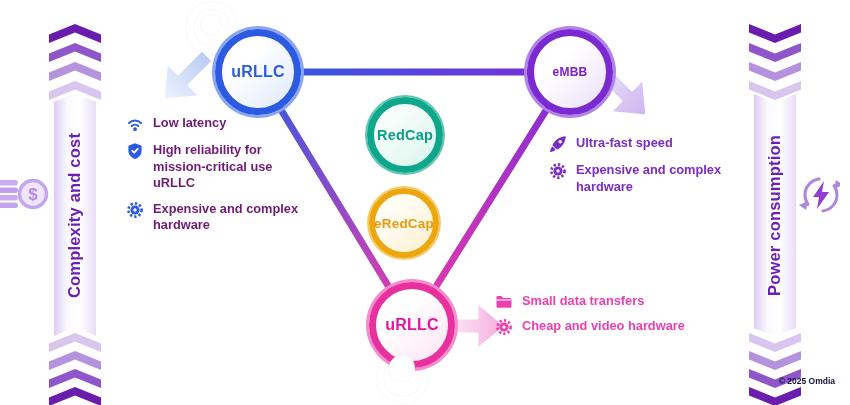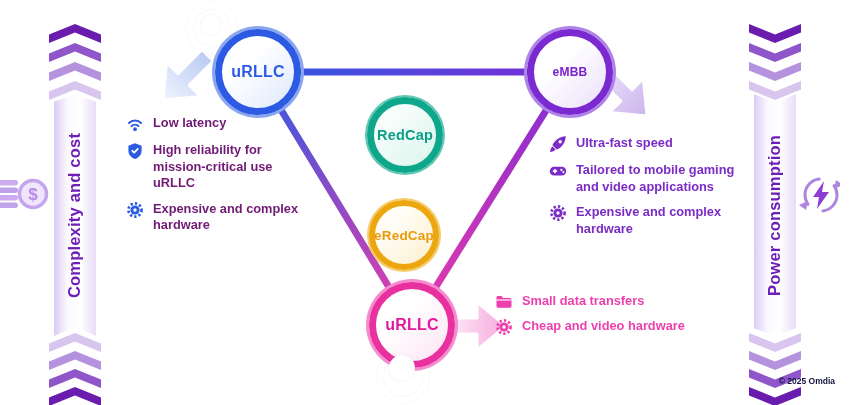--- a/index.html
+++ b/index.html
@@ -19,21 +19,21 @@
         box-shadow:0 0 0 3px #b083e8;background:linear-gradient(135deg,#ffffff 35%,#ebe0fa);
         color:#7a22cc;font-size:12px;}
   .node-mmtc{left:369px;top:282px;width:72px;height:72px;border:7px solid #e8309f;
         box-shadow:0 0 0 3px #f48cce;background:linear-gradient(135deg,#ffffff 35%,#fde3f2);
         color:#e2189e;font-size:16px;}
   .node-redcap{left:367px;top:97px;width:62px;height:62px;border:7px solid #0ea78c;
         box-shadow:0 0 0 2px #62c6b3;background:linear-gradient(135deg,#f6fdfb 30%,#d9f4ec);
         color:#0b9f86;font-size:14.5px;}
   .node-eredcap{left:369px;top:188px;width:58px;height:58px;border:6px solid #eca70f;
         box-shadow:0 0 0 2px #f6cc6a;background:linear-gradient(135deg,#fffdf6 30%,#fcefcd);
-        color:#e99b0d;font-size:13.5px;margin-top:12px;}
+        color:#e99b0d;font-size:13.5px;}
 
   
   .wring{position:absolute;border-radius:50%;border:7px solid #fff;background:transparent;
          box-shadow:0 0 0 1px rgba(120,100,160,.05), inset 0 0 0 1px rgba(120,100,160,.05);z-index:3;}
   .wdot{position:absolute;border-radius:50%;background:#fff;
         box-shadow:0 0 0 1px rgba(120,100,160,.05);z-index:5;}
   #ring-top{left:186px;top:2px;width:38px;height:38px;}
   #dot-top{left:201px;top:15px;width:20px;height:20px;}
   #ring-bottom{left:377px;top:351px;width:40px;height:40px;border-width:6px;}
   #dot-bottom{left:389px;top:355px;width:26px;height:26px;}
@@ -219,31 +219,20 @@
     <div class="feature-row">
       <svg width="18" height="18" viewBox="0 0 18 18">
         <path d="M16.8 1.2 C10 1.8 5.4 5.4 3.4 10.2 L7.8 14.6 C12.6 12.6 16.2 8 16.8 1.2 Z" fill="#7b2cc6"></path>
         <circle cx="11.2" cy="6.8" r="1.7" fill="#ffffff"></circle>
         <path d="M3.6 11.4 C1.9 12.5 1.3 14.7 1 17 C3.3 16.7 5.5 16.1 6.6 14.4 Z" fill="#7b2cc6"></path>
       </svg>
       <span class="feature-text">Ultra-fast speed</span>
     </div>
     <div class="feature-row">
       <svg width="18" height="18" viewBox="0 0 18 18">
-        <rect x="0.8" y="4.8" width="16.4" height="8.8" rx="4.4" fill="#7b2cc6"></rect>
-        <rect x="3.8" y="8.3" width="4.4" height="1.6" rx="0.5" fill="#ffffff"></rect>
-        <rect x="5.2" y="6.9" width="1.6" height="4.4" rx="0.5" fill="#ffffff"></rect>
-        <circle cx="12.4" cy="7.9" r="1.1" fill="#ffffff"></circle>
-        <circle cx="14.4" cy="10.1" r="1.1" fill="#ffffff"></circle>
-      </svg>
-      <span class="feature-text">Tailored to mobile gaming
-and video applications</span>
-    </div>
-    <div class="feature-row">
-      <svg width="18" height="18" viewBox="0 0 18 18">
         <circle cx="9" cy="9" r="6.6" fill="none" stroke="#7b2cc6" stroke-width="2.6" stroke-dasharray="2.3 2.1"></circle>
         <circle cx="9" cy="9" r="4.6" fill="#7b2cc6"></circle>
         <circle cx="9" cy="9" r="1.7" fill="#ffffff"></circle>
       </svg>
       <span class="feature-text">Expensive and complex
 hardware</span>
     </div>
   </div>
 
   <div class="feature-list" id="list-mmtc">

